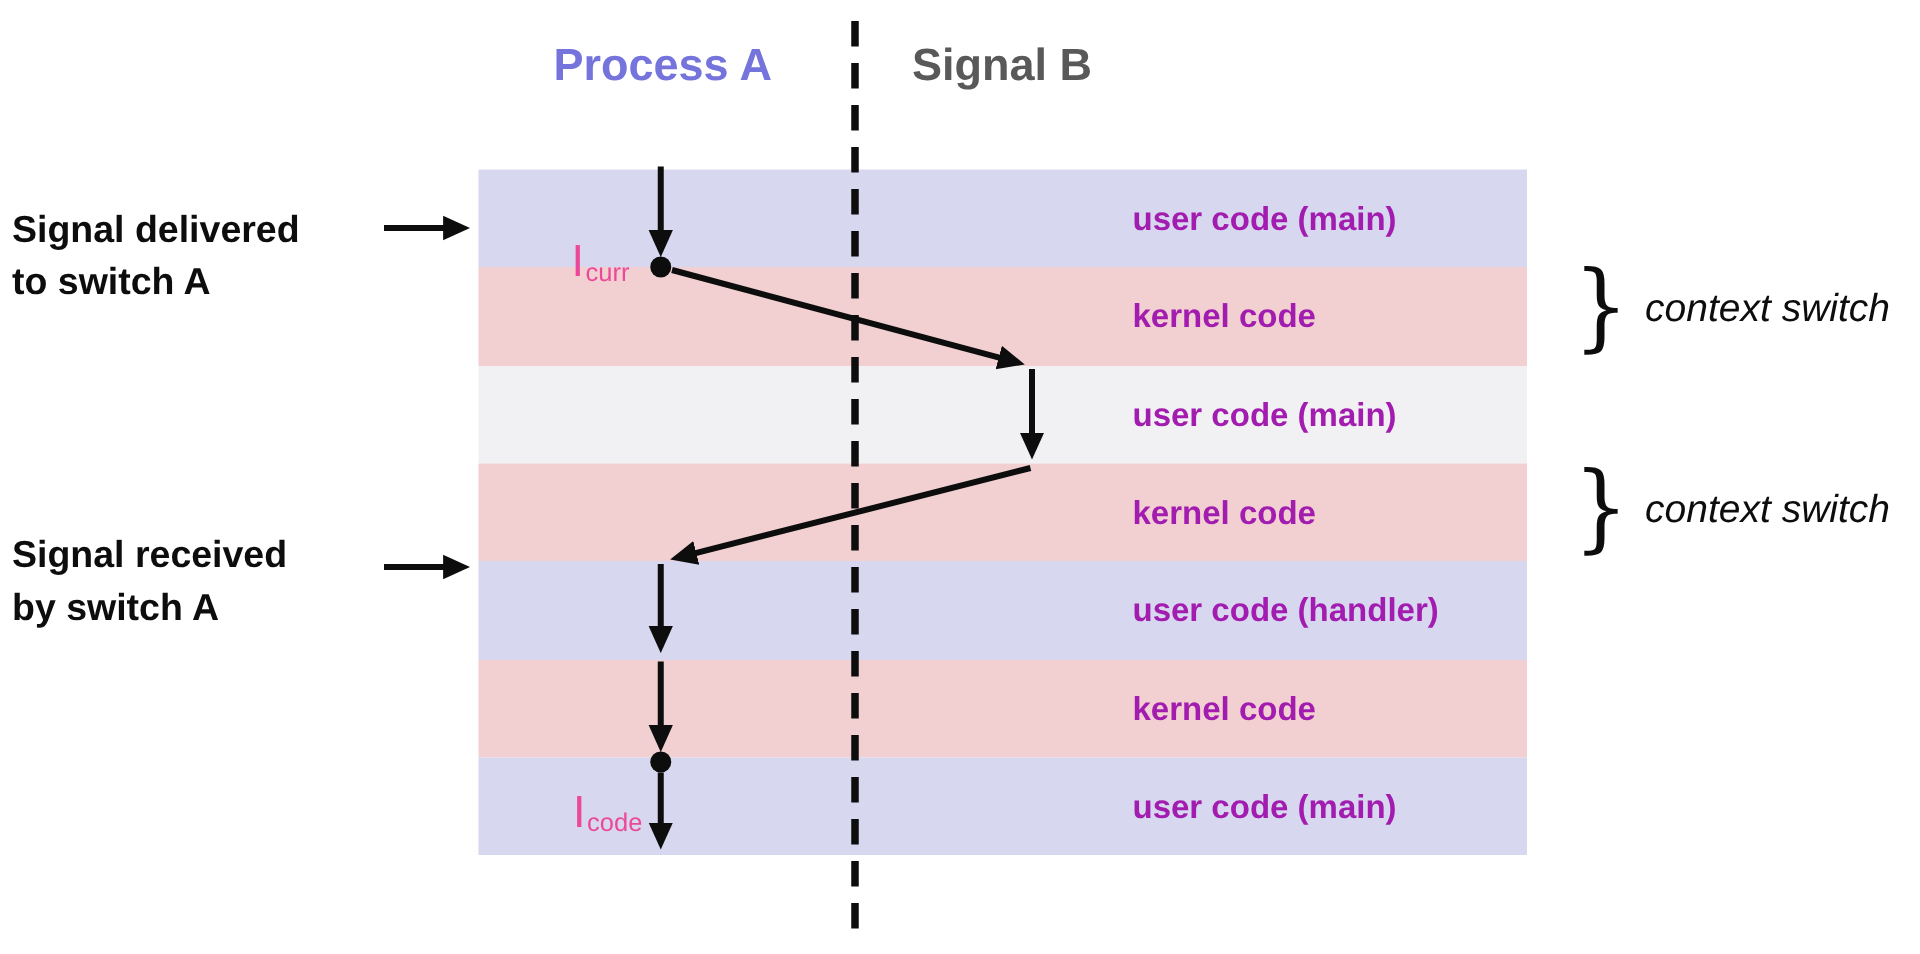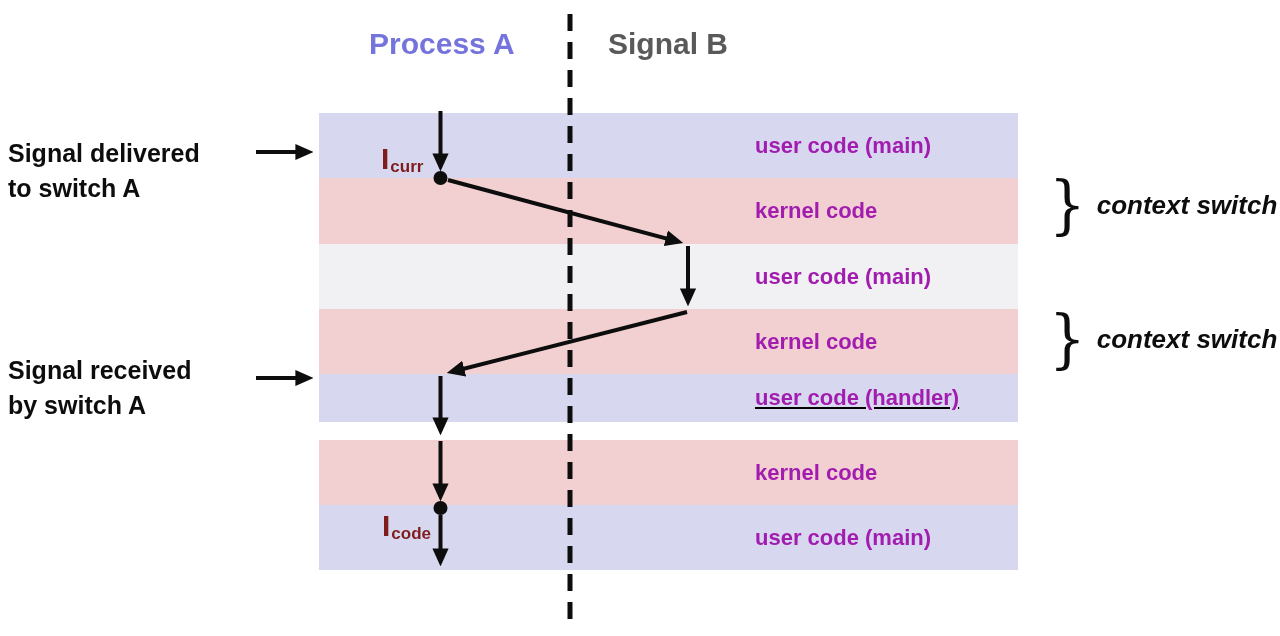--- a/index.html
+++ b/index.html
@@ -28,25 +28,25 @@
   }
   
   .ctx-note {
     position:absolute; left:1047px; height:66px;
     display:flex; align-items:center; gap:9px; white-space:nowrap;
   }
   .brace {
     font-family:"DejaVu Serif", serif; font-size:64px; line-height:64px;
     font-weight:normal; color:#0d0d0d; transform:scaleX(0.9);
   }
-  .ctx-text { font-size:26px; font-weight:bold; font-style:italic; color:#0d0d0d; }
+  .ctx-text { font-size:26px; font-weight:normal; font-style:italic; color:#0d0d0d; }
   
   .instr {
-    position:absolute; font-weight:bold; color:#7f1d1d;
-    font-size:30px; line-height:30px; white-space:nowrap;
+    position:absolute; font-weight:normal; color:#ec4899;
+    font-size:30px; line-height:30px; white-space:nowrap;margin-top:16px;
   }
   .instr .sub { font-size:17px; position:relative; top:3px; left:1px; }
   
   #overlay { position:absolute; left:0; top:0; z-index:5; pointer-events:none; }
   .layer-labels { position:absolute; left:0; top:0; width:100%; height:100%; z-index:6; }
 </style>
 </head>
 <body>
 
 <div id="canvas">
@@ -59,21 +59,21 @@
   </div>
   <div class="band" style="top: 178px; height: 66px; background-color: rgb(242, 208, 209);">
     <span class="band-label">kernel code</span>
   </div>
   <div class="band" style="top: 244px; height: 65px; background-color: rgb(241, 241, 243);">
     <span class="band-label">user code (main)</span>
   </div>
   <div class="band" style="top: 309px; height: 65px; background-color: rgb(242, 208, 209);">
     <span class="band-label">kernel code</span>
   </div>
-  <div class="band" style="top: 374px; height: 48px; background-color: rgb(215, 215, 240); text-decoration: underline;">
+  <div class="band" style="top: 374px; height: 66px; background-color: rgb(215, 215, 240);">
     <span class="band-label">user code (handler)</span>
   </div>
   <div class="band" style="top: 440px; height: 65px; background-color: rgb(242, 208, 209);">
     <span class="band-label">kernel code</span>
   </div>
   <div class="band" style="top: 505px; height: 65px; background-color: rgb(215, 215, 240);">
     <span class="band-label">user code (main)</span>
   </div>
 
   <svg id="overlay" width="1280" height="636" viewBox="0 0 1280 636">

